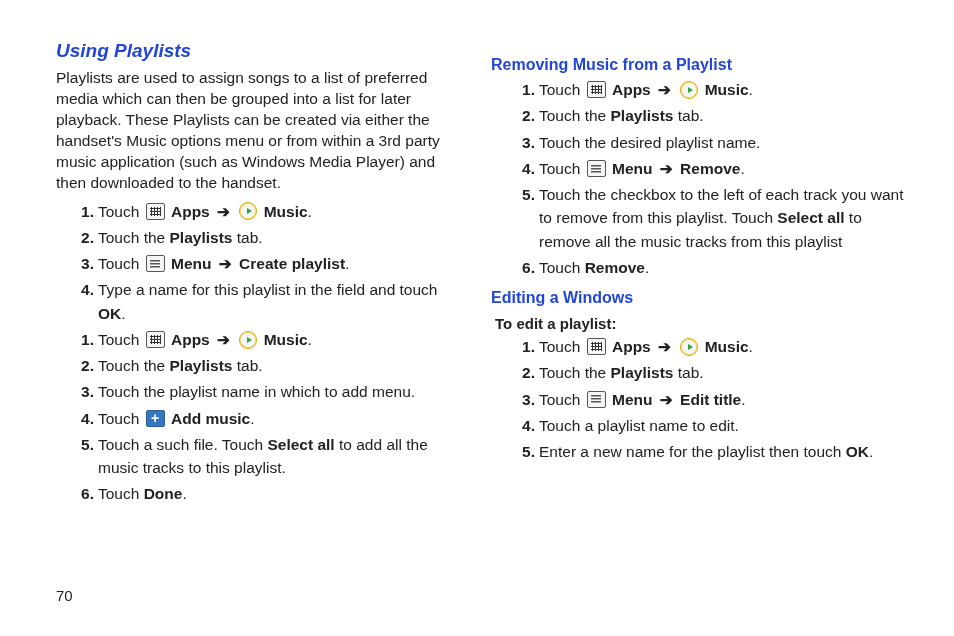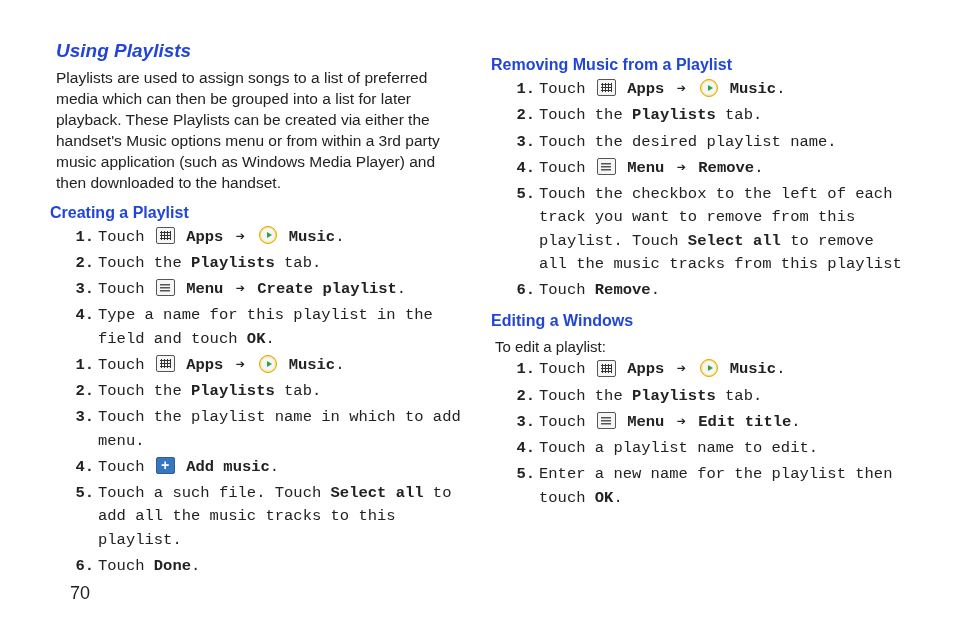--- a/index.html
+++ b/index.html
@@ -2,46 +2,45 @@
 <html><head>
 <meta charset="utf-8">
 <style>
   html,body{margin:0;padding:0;background:#fff;color:#222;font-family:"Helvetica Neue",Arial,sans-serif;}
   .page{position:relative;width:954px;height:636px;box-sizing:border-box;}
   .columns{display:flex;gap:28px;padding:40px 50px 0 50px;}
   .col{flex:1 1 0;}
   .h-using{font-family:"Trebuchet MS","Helvetica Neue",Arial,sans-serif;font-style:italic;font-weight:700;font-size:19px;color:#2146d6;margin:0 0 6px 0;padding-left:6px;}
   .h-sub{font-family:"Trebuchet MS","Helvetica Neue",Arial,sans-serif;font-weight:700;font-size:16px;color:#2146d6;margin:10px 0 4px 0;}
   .para{font-size:15.5px;line-height:1.35;margin:0 0 6px 0;padding-left:6px;font-family:"Helvetica Neue",Arial,sans-serif;}
-  .boldlead{font-weight:400;font-size:15px;margin:8px 0 2px 4px;}
+  .boldlead{font-weight:700;font-size:15px;margin:8px 0 2px 4px;}
   ol.steps{list-style:none;margin:0;padding:0 0 0 26px;counter-reset:stp;}
-  ol.steps>li{counter-increment:stp;position:relative;font-size:15.5px;line-height:1.5;margin:3px 0;padding-left:22px;font-family:Liberation Mono, monospace;}
+  ol.steps>li{counter-increment:stp;position:relative;font-size:15.5px;line-height:1.5;margin:3px 0;padding-left:22px;}
   ol.steps>li::before{content:counter(stp)".";position:absolute;left:-4px;width:22px;text-align:right;font-weight:700;}
   b{font-weight:700;}
   .icon{display:inline-flex;vertical-align:middle;align-items:center;justify-content:center;width:17px;height:15px;border:1px solid #555;border-radius:2px;background:#f6f6f6;margin:0 2px;position:relative;top:-1px;}
   .icon.apps::after{content:"";width:11px;height:9px;background-image:radial-gradient(#333 1px,transparent 1.1px);background-size:3px 3px;}
   .icon.music{border-radius:50%;width:16px;height:16px;border-color:#d8a500;box-shadow:inset 0 0 0 1px #ffe26f;}
   .icon.music::after{content:"";width:0;height:0;border-left:5px solid #2aa34a;border-top:3px solid transparent;border-bottom:3px solid transparent;margin-left:2px;}
   .icon.menu::after{content:"";width:10px;height:8px;background:linear-gradient(#555,#555) 0 0/10px 1.5px no-repeat,linear-gradient(#555,#555) 0 3px/10px 1.5px no-repeat,linear-gradient(#555,#555) 0 6px/10px 1.5px no-repeat;}
   .icon.plus{background:#3777c0;border-color:#2c5e98;}
   .icon.plus::after{content:"+";color:#fff;font-weight:700;font-size:14px;line-height:1;}
   .arrow{font-weight:700;margin:0 3px;}
-  .page-num{position:absolute;left:70px;bottom:32px;font-size:18px;color:#222;}
+  .page-num{position:absolute;left:56px;bottom:32px;font-size:15px;color:#222;}
 </style>
 </head>
 <body>
 
 <div class="page">
   <div class="columns">
 
     <div class="col">
       <h2 class="h-using">Using Playlists</h2>
       <p class="para">Playlists are used to assign songs to a list of preferred media which can then be grouped into a list for later playback. These Playlists can be created via either the handset's Music options menu or from within a 3rd party music application (such as Windows Media Player) and then downloaded to the handset.</p>
 
-      <h3 class="h-sub">Creating a Playlist</h3>
       <ol class="steps">
         <li>
           <span>Touch </span><span class="icon apps"></span> <b>Apps</b> <b class="arrow">➔</b> <span class="icon music"></span> <b>Music</b><span>.</span>
         </li>
         <li>
           <span>Touch the </span><b>Playlists</b><span> tab.</span>
         </li>
         <li>
           <span>Touch </span><span class="icon menu"></span> <b>Menu</b> <b class="arrow">➔</b> <b>Create playlist</b><span>.</span>
         </li>

